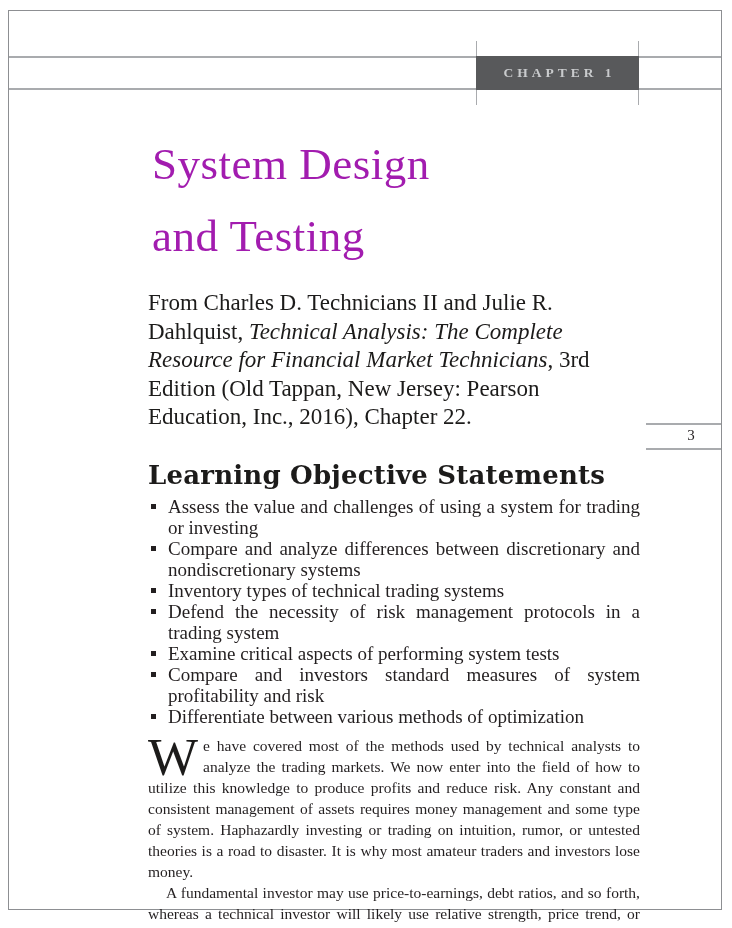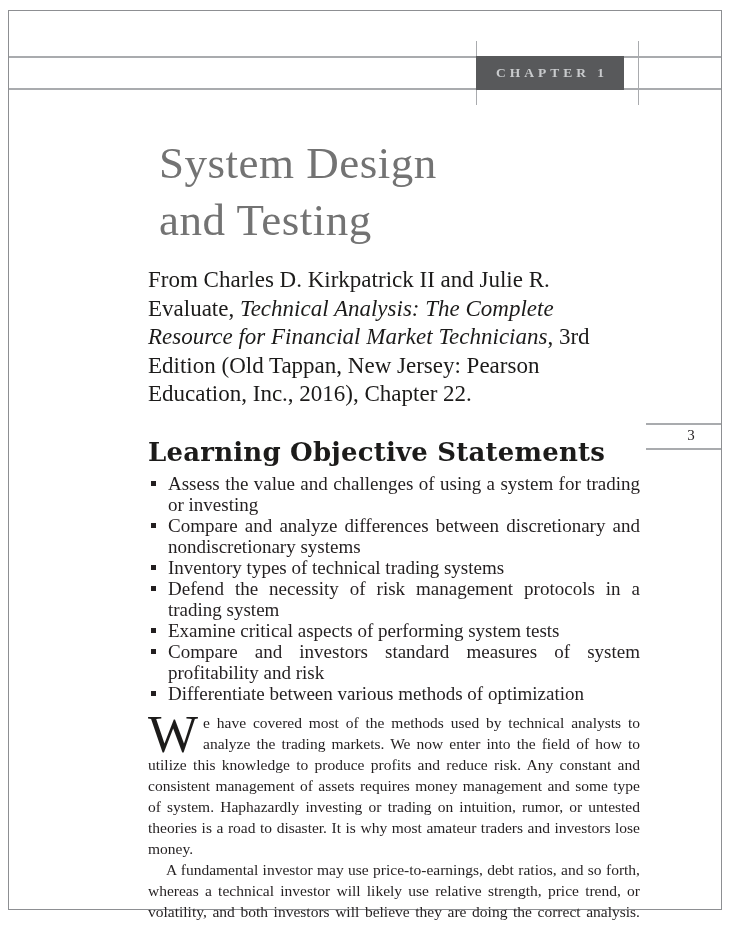--- a/index.html
+++ b/index.html
@@ -37,21 +37,21 @@
     height: 64px;
     top: 41px;
     background: var(--rule, #a9abae);
   }
   .tick-left  { left: 476px; }
   .tick-right { left: 638px; }
   .chapter-badge {
     position: absolute;
     left: 476px;
     top: 56px;
-    width: 148px;
+    width: 163px;
     height: 34px;
     background: var(--badge-bg, #58595b);
     display: flex;
     align-items: center;
     justify-content: center;
     z-index: 2;
   }
   .chapter-badge span {
     font-family: "Liberation Serif", serif;
     font-weight: bold;
@@ -80,28 +80,28 @@
     color: var(--text, #231f20);
   }
   
   .content {
     position: absolute;
     left: 148px;
     top: 124px;
     width: 492px;
   }
   .title {
-    margin: 11px;
+    margin: 4px;
     font-family: "Liberation Serif", serif;
     font-weight: normal;
     font-size: 45px;
-    line-height: 57px;
+    line-height: 72px;
     letter-spacing: 0.5px;
     white-space: pre-line;
-    color: #737373;
+    color: #a21caf;
   }
   .attribution {
     margin: 17px 0 0 0;
     font-size: 23px;
     line-height: 28.5px;
     color: #1c1b1a;
   }
   .attribution .italic { font-style: italic; }
   .lo-heading {
     margin: 31px 0 0 0;
@@ -164,21 +164,21 @@
 </div>
 
 <div class="pn-rule pn-rule-top"></div>
 <div class="pn-rule pn-rule-bottom"></div>
 <div class="page-number">3</div>
 
 <div class="content">
   <h1 class="title">System Design
 and Testing</h1>
 
-  <p class="attribution"><span class="">From Charles D. Kirkpatrick II and Julie R. Evaluate, </span><span class="italic">Technical Analysis: The Complete Resource for Financial Market Technicians</span><span class="">, 3rd Edition (Old Tappan, New Jersey: Pearson Education, Inc., 2016), Chapter 22.</span></p>
+  <p class="attribution"><span class="">From Charles D. Technicians II and Julie R. Dahlquist, </span><span class="italic">Technical Analysis: The Complete Resource for Financial Market Technicians</span><span class="">, 3rd Edition (Old Tappan, New Jersey: Pearson Education, Inc., 2016), Chapter 22.</span></p>
 
   <h2 class="lo-heading">Learning Objective Statements</h2>
 
   <div class="lo-list">
       <div class="lo-item"><span class="bullet-square"></span><span>Assess the value and challenges of using a system for trading or investing</span></div>
       <div class="lo-item"><span class="bullet-square"></span><span>Compare and analyze differences between discretionary and nondiscretionary systems</span></div>
       <div class="lo-item"><span class="bullet-square"></span><span>Inventory types of technical trading systems</span></div>
       <div class="lo-item"><span class="bullet-square"></span><span>Defend the necessity of risk management protocols in a trading system</span></div>
       <div class="lo-item"><span class="bullet-square"></span><span>Examine critical aspects of performing system tests</span></div>
       <div class="lo-item"><span class="bullet-square"></span><span>Compare and investors standard measures of system profitability and risk</span></div>

